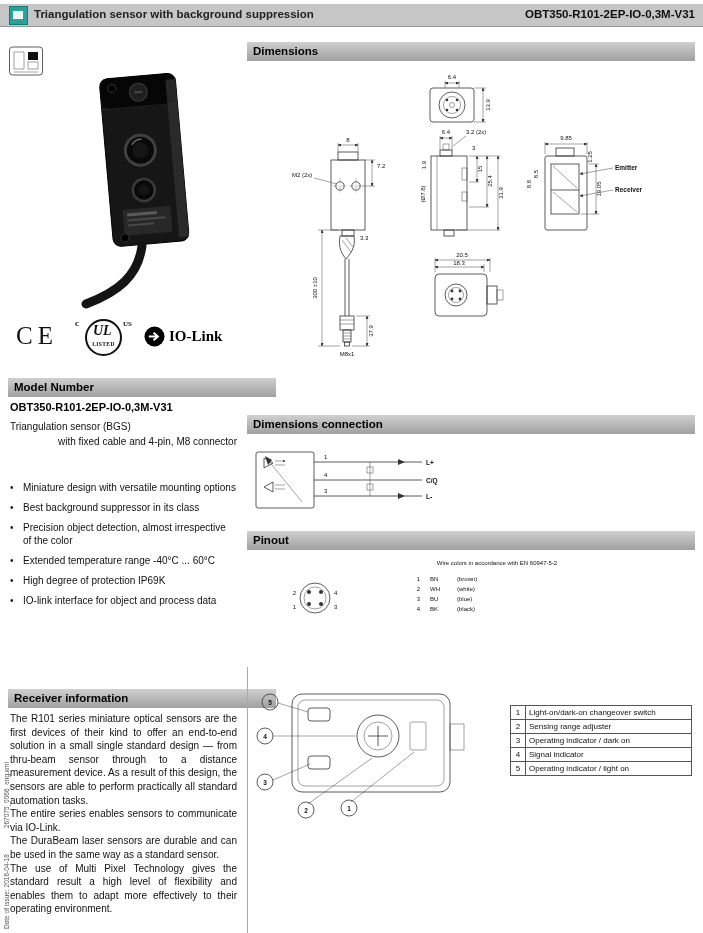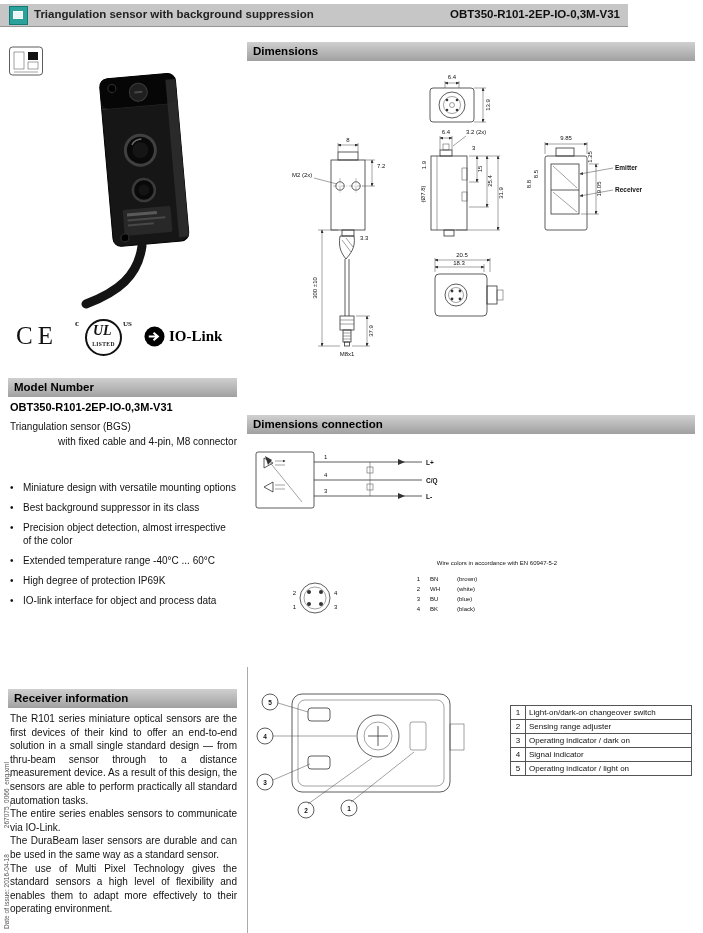--- a/index.html
+++ b/index.html
@@ -1,27 +1,27 @@
 <!DOCTYPE html>
 <html><head>
 <meta charset="utf-8">
 <style>
   html,body{margin:0;padding:0;background:#e8e8e8;}
   .page{position:relative;width:703px;height:933px;background:#fff;font-family:"Liberation Sans",sans-serif;overflow:hidden;}
 
   
-  .topbar{position:absolute;left:0;top:4px;width:628px;height:22px;background:#c6c6c6;border-bottom:1px solid #969696;}
+  .topbar{position:absolute;left:0;top:4px;width:703px;height:22px;background:#c6c6c6;border-bottom:1px solid #969696;}
   .brand-square{position:absolute;left:9px;top:2px;width:17px;height:17px;background:#2ba19b;border:1px solid #117a76;}
   .brand-square .inner{position:absolute;left:3px;top:4px;width:8px;height:6px;background:#eaf7f6;border:1px solid #fff;}
   .topbar-title{position:absolute;left:34px;top:4px;font-size:11.5px;font-weight:bold;color:#222;}
   .topbar-part{position:absolute;right:8px;top:4px;font-size:11.5px;font-weight:bold;color:#0f0f0f;}
 
   
   .secbar{position:absolute;height:19px;line-height:19px;background:linear-gradient(180deg,#d0d0d0,#a0a0a0);color:#000;font-size:11.5px;font-weight:bold;padding-left:6px;box-sizing:border-box;}
-  .secbar.left{left:8px;width:229px;}
+  .secbar.left{left:8px;width:268px;}
   .secbar.right{left:247px;width:448px;}
 
   
   .model-name{position:absolute;left:10px;top:401px;font-size:11px;font-weight:bold;color:#000;}
   .model-line1{position:absolute;left:10px;top:421px;font-size:10px;color:#111;}
   .model-line2{position:absolute;left:10px;top:436px;font-size:10px;color:#111;margin-left:48px;}
   .features{position:absolute;left:10px;top:481px;width:226px;margin:0;padding:0;list-style:none;}
   .features li{display:flex;font-size:10px;line-height:13px;margin-bottom:7px;color:#111;}
   .features .b{width:13px;flex:none;}
   .prodinfo{position:absolute;left:10px;top:712px;width:227px;font-size:10px;line-height:13.6px;text-align:justify;color:#111;}
@@ -161,21 +161,21 @@
         <span class="b">•</span>
         <span>IO-link interface for object and process data</span>
       </li>
   </ul>
 
   <div class="secbar left" style="top:689px">Receiver information</div>
   <div class="prodinfo">
     <p>The R101 series miniature optical sensors are the first devices of their kind to offer an end-to-end solution in a small single standard design — from thru-beam sensor through to a distance measurement device. As a result of this design, the sensors are able to perform practically all standard automation tasks.</p>
     <p>The entire series enables sensors to communicate via IO-Link.</p>
     <p>The DuraBeam laser sensors are durable and can be used in the same way as a standard sensor.</p>
-    <p>The use of Multi Pixel Technology gives the standard sensors a high level of flexibility and enables them to adapt more effectively to their operating environment.</p>
+    <p>The use of Multi Pixel Technology gives the standard result a high level of flexibility and enables them to adapt more effectively to their operating environment.</p>
   </div>
 
   <div class="secbar right" style="top:42px">Dimensions</div>
 
   <svg class="dims-svg" width="445" height="345" viewBox="0 0 445 345">
     <defs>
       <marker id="ar" markerWidth="7" markerHeight="6" refX="6" refY="3" orient="auto">
           <path d="M0,0 L7,3 L0,6 Z" fill="#333"></path>
         </marker>
       <marker id="ar2" markerWidth="7" markerHeight="6" refX="1" refY="3" orient="auto">
@@ -352,20 +352,21 @@
       <polygon points="148,55 155,58 148,61" fill="#333"></polygon>
       <text x="74" y="21">1</text>
       <text x="74" y="39">4</text>
       <text x="74" y="55">3</text>
       <text x="176" y="27" class="bold">L+</text>
       <text x="176" y="45" class="bold">C/Q</text>
       <text x="176" y="61" class="bold">L-</text>
     </g>
   </svg>
 
+  <div class="secbar right" style="top:531px">Pinout</div>
 
   <svg class="pinout-svg" width="445" height="84" viewBox="0 0 445 84">
     <text x="247" y="12" text-anchor="middle">Wire colors in accordance with EN 60947-5-2</text>
     <g>
       <circle cx="65" cy="45" r="15" class="ln"></circle>
       <circle cx="65" cy="45" r="11" class="thin"></circle>
       <circle cx="59" cy="39" r="2" fill="#333"></circle>
         <circle cx="59" cy="51" r="2" fill="#333"></circle>
       <circle cx="71" cy="39" r="2" fill="#333"></circle>
         <circle cx="71" cy="51" r="2" fill="#333"></circle>

